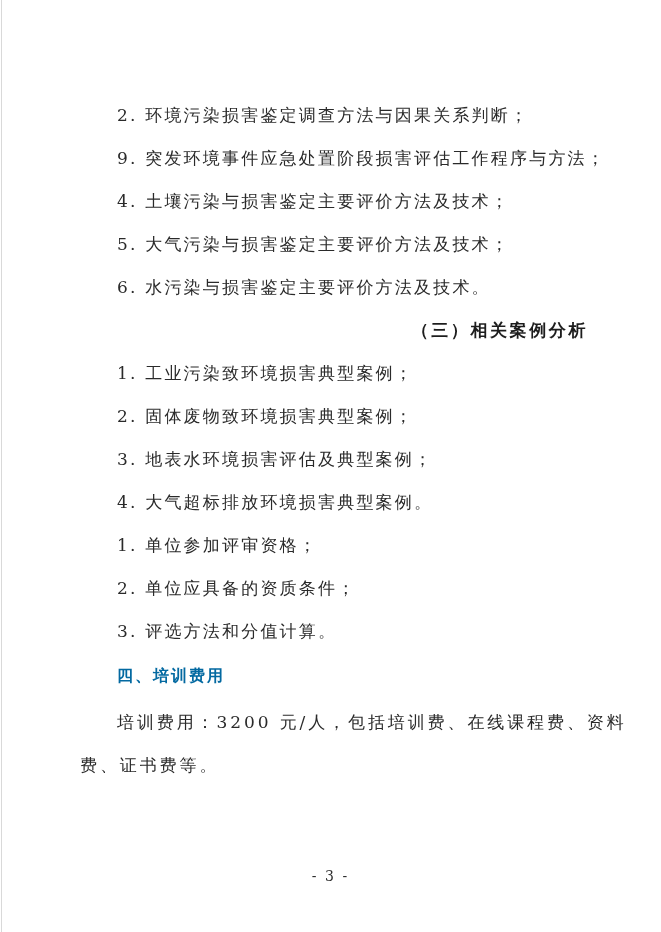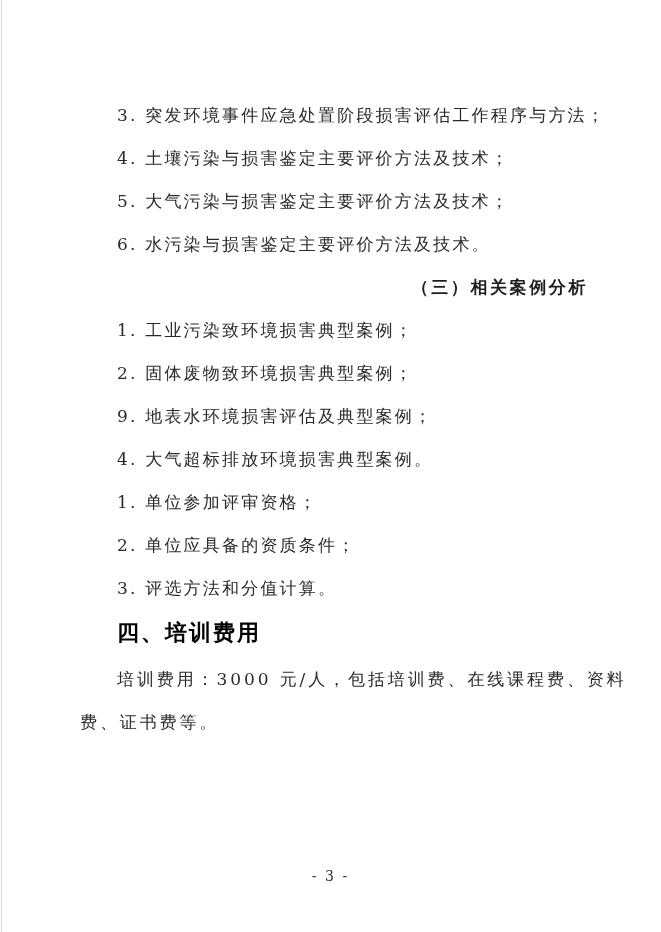--- a/index.html
+++ b/index.html
@@ -45,22 +45,22 @@
   .line.subheading {
     text-indent: 37px;
     font-weight: bold;
     color: #1d1d1d;
     letter-spacing: 2.6px;
     text-align: right;
   }
   .line.heading {
     text-indent: 37px;
     font-weight: bold;
-    color: #000000;
-    font-size: 22px;
+    color: #0369a1;
+    font-size: 16px;
     height: 45px;
     line-height: 45px;
     margin-bottom: 3px;
     letter-spacing: 2px;
     font-family: "DejaVu Sans", "Liberation Sans", sans-serif;
   }
   .line.paragraph-start {
     text-indent: 37px;
     letter-spacing: 2.9px;
   }
@@ -80,32 +80,33 @@
     letter-spacing: 2px;
     color: #2f2f2f;
   }
 </style>
 </head>
 <body>
 
 <div class="page">
   <div class="page-edge"></div>
   <div class="content">
-      <p class="line item">3. 突发环境事件应急处置阶段损害评估工作程序与方法；</p>
+      <p class="line item">2. 环境污染损害鉴定调查方法与因果关系判断；</p>
+      <p class="line item">9. 突发环境事件应急处置阶段损害评估工作程序与方法；</p>
       <p class="line item">4. 土壤污染与损害鉴定主要评价方法及技术；</p>
       <p class="line item">5. 大气污染与损害鉴定主要评价方法及技术；</p>
       <p class="line item">6. 水污染与损害鉴定主要评价方法及技术。</p>
       <p class="line subheading">（三）相关案例分析</p>
       <p class="line item">1. 工业污染致环境损害典型案例；</p>
       <p class="line item">2. 固体废物致环境损害典型案例；</p>
-      <p class="line item">9. 地表水环境损害评估及典型案例；</p>
+      <p class="line item">3. 地表水环境损害评估及典型案例；</p>
       <p class="line item">4. 大气超标排放环境损害典型案例。</p>
       <p class="line item">1. 单位参加评审资格；</p>
       <p class="line item">2. 单位应具备的资质条件；</p>
       <p class="line item">3. 评选方法和分值计算。</p>
       <p class="line heading">四、培训费用</p>
-      <p class="line paragraph-start">培训费用：3000 元/人，包括培训费、在线课程费、资料</p>
+      <p class="line paragraph-start">培训费用：3200 元/人，包括培训费、在线课程费、资料</p>
       <p class="line paragraph-cont">费、证书费等。</p>
     </div>
   <div class="footer">
     <span>- 3 -</span>
   </div>
 </div>
 
 </body></html>

